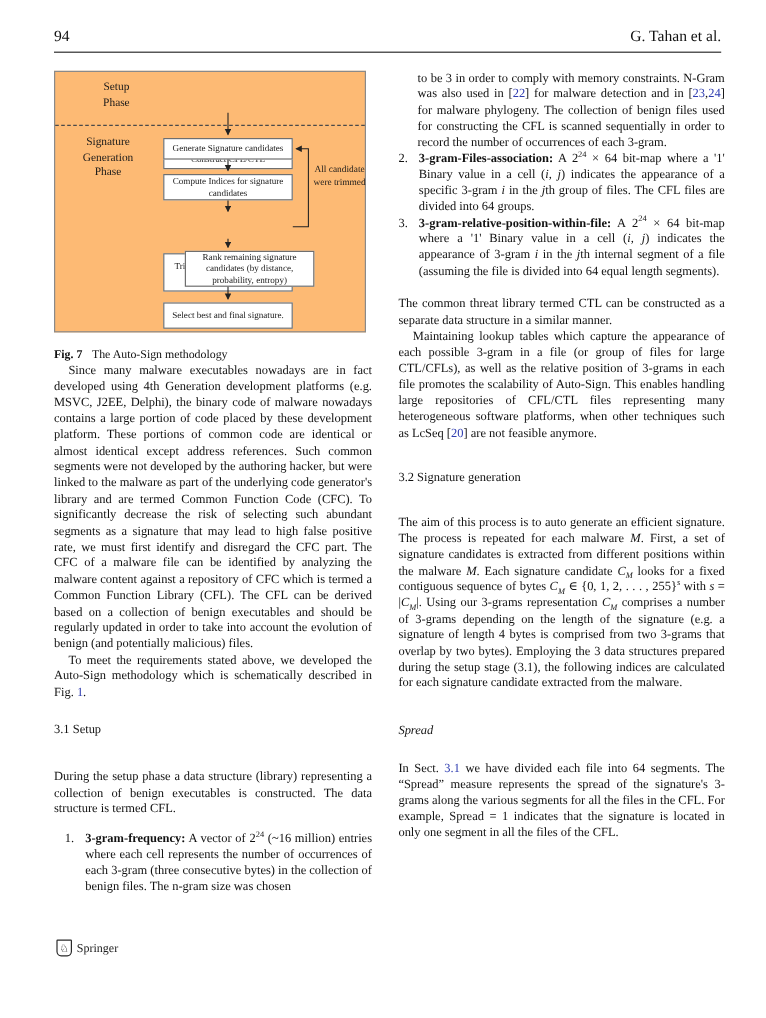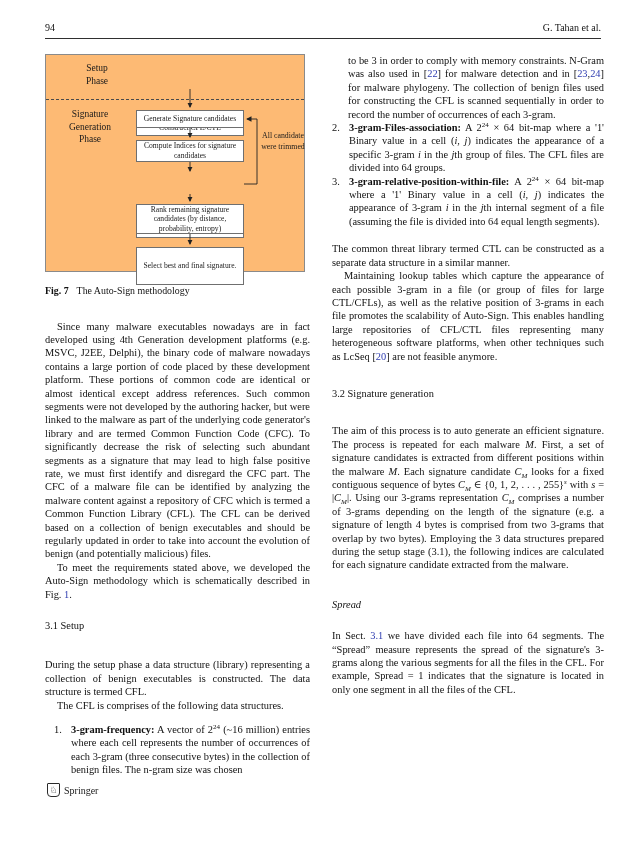--- a/index.html
+++ b/index.html
@@ -1,20 +1,20 @@
 <!DOCTYPE html>
 <html><head>
 <meta charset="utf-8">
 <style>
   html,body{margin:0;padding:0;background:#ffffff;}
   .page{position:relative;width:638px;height:848px;background:#ffffff;overflow:hidden;
         font-family:"Liberation Serif","DejaVu Serif",serif;color:#111;}
   
   .header{display:flex;justify-content:space-between;align-items:flex-end;
-          padding:22px 37px 5px 45px;font-size:10px;text-align:right;}
+          padding:22px 37px 5px 45px;font-size:13px;text-align:right;}
   .header-rule{margin:0 37px 0 45px;border-bottom:1.6px solid #2f2f2f;}
   
   .columns{display:flex;gap:22px;padding:15px 37px 0 45px;}
   .col-left{width:265px;flex:none;}
   .col-right{width:272px;flex:none;}
   .p{font-size:10.4px;line-height:13.4px;text-align:justify;margin:0;}
   .indent{text-indent:12px;}
   .cont{margin-left:16px;}
   .sec-heading{font-size:10.4px;line-height:13.4px;}
   #h31{margin:18px 0 26px;}
@@ -40,28 +40,28 @@
   #phase1{left:28px;top:7px;width:46px;}
   #phase2{left:12px;top:53px;width:64px;}
   .dash{position:absolute;left:0;right:0;top:44px;border-top:1px dashed #4a4a4a;}
   .fbox{position:absolute;left:90px;width:108px;border:1px solid #6f6f6f;background:#fff;
         box-sizing:border-box;display:flex;align-items:center;justify-content:center;
         text-align:center;font-size:7.6px;line-height:1.26;padding:1px 2px;color:#1a1a1a;}
   #fbox0{top:18px;height:16px;white-space:nowrap;margin-top:47px;}
   #fbox1{top:55px;height:18px;white-space:nowrap;}
   #fbox2{top:85px;height:22px;}
   #fbox3{top:119px;height:32px;margin-top:32px;}
-  #fbox4{top:149px;height:30px;}
-  #fbox5{top:192px;height:38px;}
+  #fbox4{top:149px;height:30px;margin-left:18px;}
+  #fbox5{top:192px;height:22px;}
   .side-note{position:absolute;left:215px;top:76px;width:44px;text-align:center;
              font-size:7.8px;line-height:1.35;color:#1a1a1a;}
   .arrows{position:absolute;left:0;top:0;pointer-events:none;}
   .fig-caption{margin-top:13px;font-size:9.9px;line-height:12.5px;}
   .fig-caption .tag{font-weight:bold;margin-right:8px;}
-  #p1{margin-top:22px;}
+  #p1{}
   
   .springer{position:absolute;left:47px;top:783px;display:flex;align-items:center;
             gap:4px;font-size:10px;color:#1a1a1a;}
   .sp-glyph{display:inline-flex;align-items:center;justify-content:center;
             width:11px;height:12px;border:1px solid #2a2a2a;border-radius:1px 1px 4px 4px;
             font-size:9px;line-height:1;}
 </style>
 </head>
 <body>
 
@@ -111,21 +111,20 @@
       <div class="fig-caption">
         <span class="tag">Fig. 7</span><span>The Auto-Sign methodology</span>
       </div>
 
       <p class="p indent" id="p1"><span>Since many malware executables nowadays are in fact developed using 4th Generation development platforms (e.g. MSVC, J2EE, Delphi), the binary code of malware nowadays contains a large portion of code placed by these development platform. These portions of common code are identical or almost identical except address references. Such common segments were not developed by the authoring hacker, but were linked to the malware as part of the underlying code generator's library and are termed Common Function Code (CFC). To significantly decrease the risk of selecting such abundant segments as a signature that may lead to high false positive rate, we must first identify and disregard the CFC part. The CFC of a malware file can be identified by analyzing the malware content against a repository of CFC which is termed a Common Function Library (CFL). The CFL can be derived based on a collection of benign executables and should be regularly updated in order to take into account the evolution of benign (and potentially malicious) files.</span></p>
       <p class="p indent"><span>To meet the requirements stated above, we developed the Auto-Sign methodology which is schematically described in Fig. </span><span class="seg-link">1</span><span>.</span></p>
 
       <div class="sec-heading" id="h31">3.1 Setup</div>
 
       <p class="p"><span>During the setup phase a data structure (library) representing a collection of benign executables is constructed. The data structure is termed CFL.</span></p>
-      <p class="p indent"><span>The CFL is comprises of the following data structures.</span></p>
 
       <div class="li">
         <span class="num">1.</span>
         <span class="li-body p"><span class="seg-b">3-gram-frequency:</span><span> A vector of 2</span><span class="seg-sup">24</span><span> (~16 million) entries where each cell represents the number of occurrences of each 3-gram (three consecutive bytes) in the collection of benign files. The n-gram size was chosen</span></span>
       </div>
     </div>
 
     <div class="col-right">
 
       <p class="p cont"><span>to be 3 in order to comply with memory constraints. N-Gram was also used in [</span><span class="seg-link">22</span><span>] for malware detection and in [</span><span class="seg-link">23</span><span>,</span><span class="seg-link">24</span><span>] for malware phylogeny. The collection of benign files used for constructing the CFL is scanned sequentially in order to record the number of occurrences of each 3-gram.</span></p>

